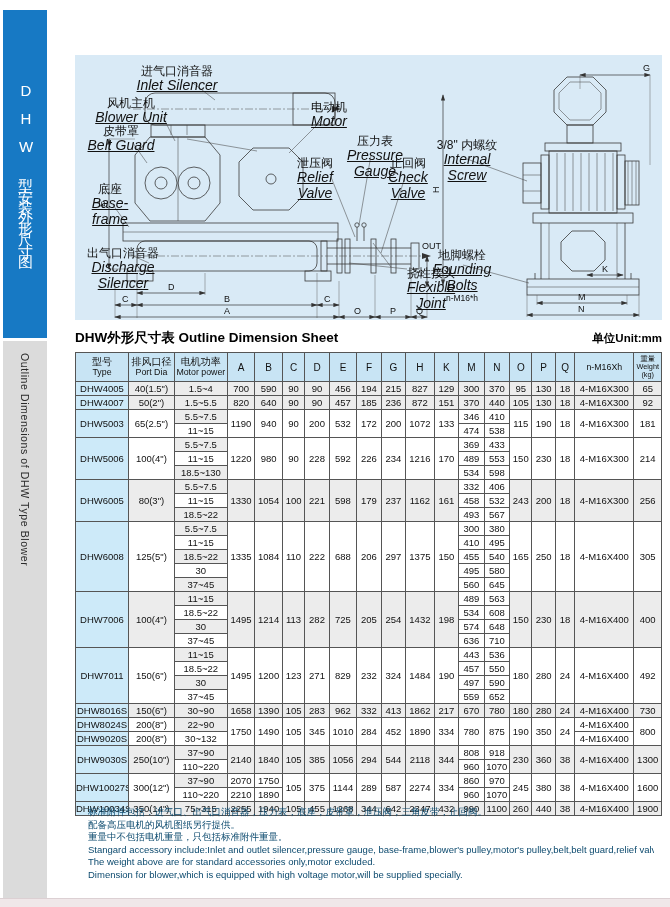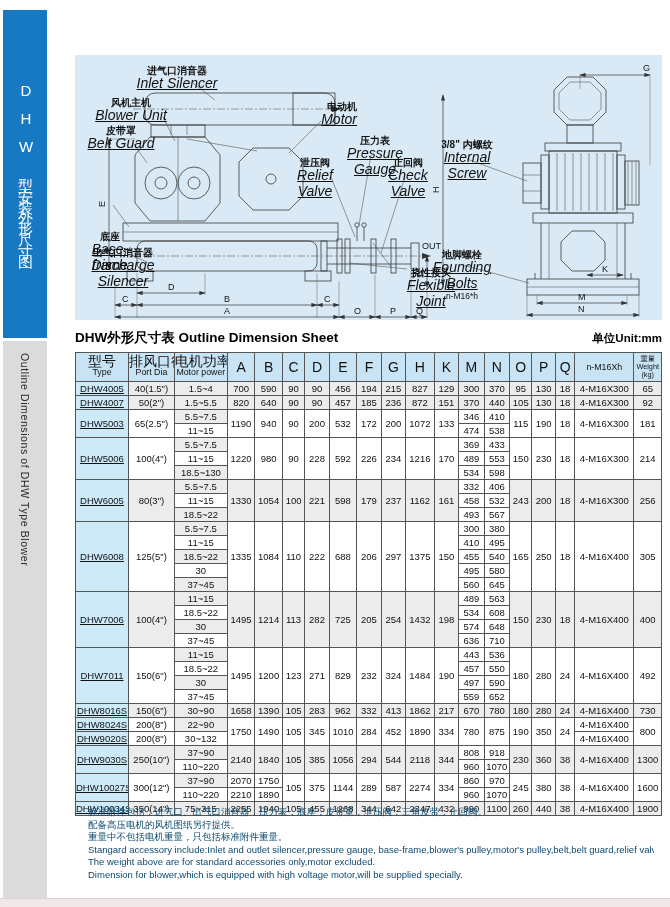--- a/index.html
+++ b/index.html
@@ -17,38 +17,38 @@
   
   .panel{position:absolute;left:75px;top:55px;width:587px;height:265px;background:#d9eaf6;}
   .panel svg{position:absolute;left:0;top:0;}
   .panel svg .ln{stroke:#3a3a3a;stroke-width:.8;fill:none;}
   .panel svg .thin{stroke:#4a4a4a;stroke-width:.55;fill:none;}
   .panel svg .cl{stroke:#555;stroke-width:.55;fill:none;stroke-dasharray:8 2 2 2;}
   .panel svg .dim{stroke:#333;stroke-width:.7;fill:none;}
   .panel svg .ext{stroke:#666;stroke-width:.5;fill:none;}
   .panel svg .dt{font-size:9px;fill:#111;}
   .dlabel{position:absolute;text-align:center;line-height:1.12;}
-  .dlabel .zh{display:block;font-size:10px;font-weight:bold;color:#111;}
+  .dlabel .zh{display:block;font-size:12px;font-weight:normal;color:#111;}
   .dlabel .en{display:block;font-size:14px;color:#111;text-decoration:underline;font-style:italic;}
   
   .sheet-head{position:absolute;left:75px;top:329px;width:587px;display:flex;
               justify-content:space-between;align-items:baseline;}
   .sheet-title{font-weight:bold;font-size:13.5px;color:#000;}
   .sheet-unit{font-weight:bold;font-size:11.5px;color:#000;}
   
   table.dims{position:absolute;left:75px;top:352px;width:587px;border-collapse:collapse;
              table-layout:fixed;border:1.5px solid #333;}
   table.dims th,table.dims td{border:1px solid #555;text-align:center;padding:0;
              font-size:9.5px;color:#111;overflow:hidden;white-space:nowrap;}
   table.dims td{height:13px;line-height:13px;background:#fff;}
   table.dims th{background:#c8e4f4;line-height:11px;padding:2px 0;font-weight:normal;}
-  table.dims th .zh{font-size:14px;}
+  table.dims th .zh{font-size:10px;}
   table.dims th .en{font-size:8.8px;}
   table.dims th .tiny{font-size:7.3px;line-height:8px;}
-  table.dims td.type{background:#cdeaf9;text-decoration:underline;}
+  table.dims td.type{background:#cdeaf9;}
   table.dims td.shade{background:#ececec;}
   
   .notes{position:absolute;left:88px;top:806px;width:566px;color:#0c4a6e;}
   .notes div{font-size:9.5px;line-height:12.5px;white-space:nowrap;overflow:hidden;}
 </style>
 </head>
 <body>
 
 <div class="page">
 
@@ -215,37 +215,37 @@
       <span class="en">Inlet Silencer</span>
     </div>
     <div class="dlabel" style="left:14px;top:42px;width:84px;">
       <span class="zh">风机主机</span>
       <span class="en">Blower Unit</span>
     </div>
     <div class="dlabel" style="left:4px;top:70px;width:84px;">
       <span class="zh">皮带罩</span>
       <span class="en">Belt Guard</span>
     </div>
-    <div class="dlabel" style="left:226px;top:46px;width:56px;text-align:right;">
+    <div class="dlabel" style="left:226px;top:46px;width:56px;">
       <span class="zh">电动机</span>
       <span class="en">Motor</span>
     </div>
     <div class="dlabel" style="left:258px;top:80px;width:84px;">
       <span class="zh">压力表</span>
       <span class="en">Pressure Gauge</span>
     </div>
     <div class="dlabel" style="left:207px;top:102px;width:66px;">
       <span class="zh">泄压阀</span>
       <span class="en">Relief Valve</span>
     </div>
     <div class="dlabel" style="left:298px;top:102px;width:70px;">
       <span class="zh">止回阀</span>
       <span class="en">Check Valve</span>
     </div>
-    <div class="dlabel" style="left:0px;top:128px;width:70px;margin-top:48px;">
+    <div class="dlabel" style="left:0px;top:128px;width:70px;">
       <span class="zh">底座</span>
       <span class="en">Base-frame</span>
     </div>
     <div class="dlabel" style="left:0px;top:192px;width:96px;">
       <span class="zh">出气口消音器</span>
       <span class="en">Discharge Silencer</span>
     </div>
     <div class="dlabel" style="left:316px;top:212px;width:80px;">
       <span class="zh">挠性接头</span>
       <span class="en">Flexible Joint</span>

